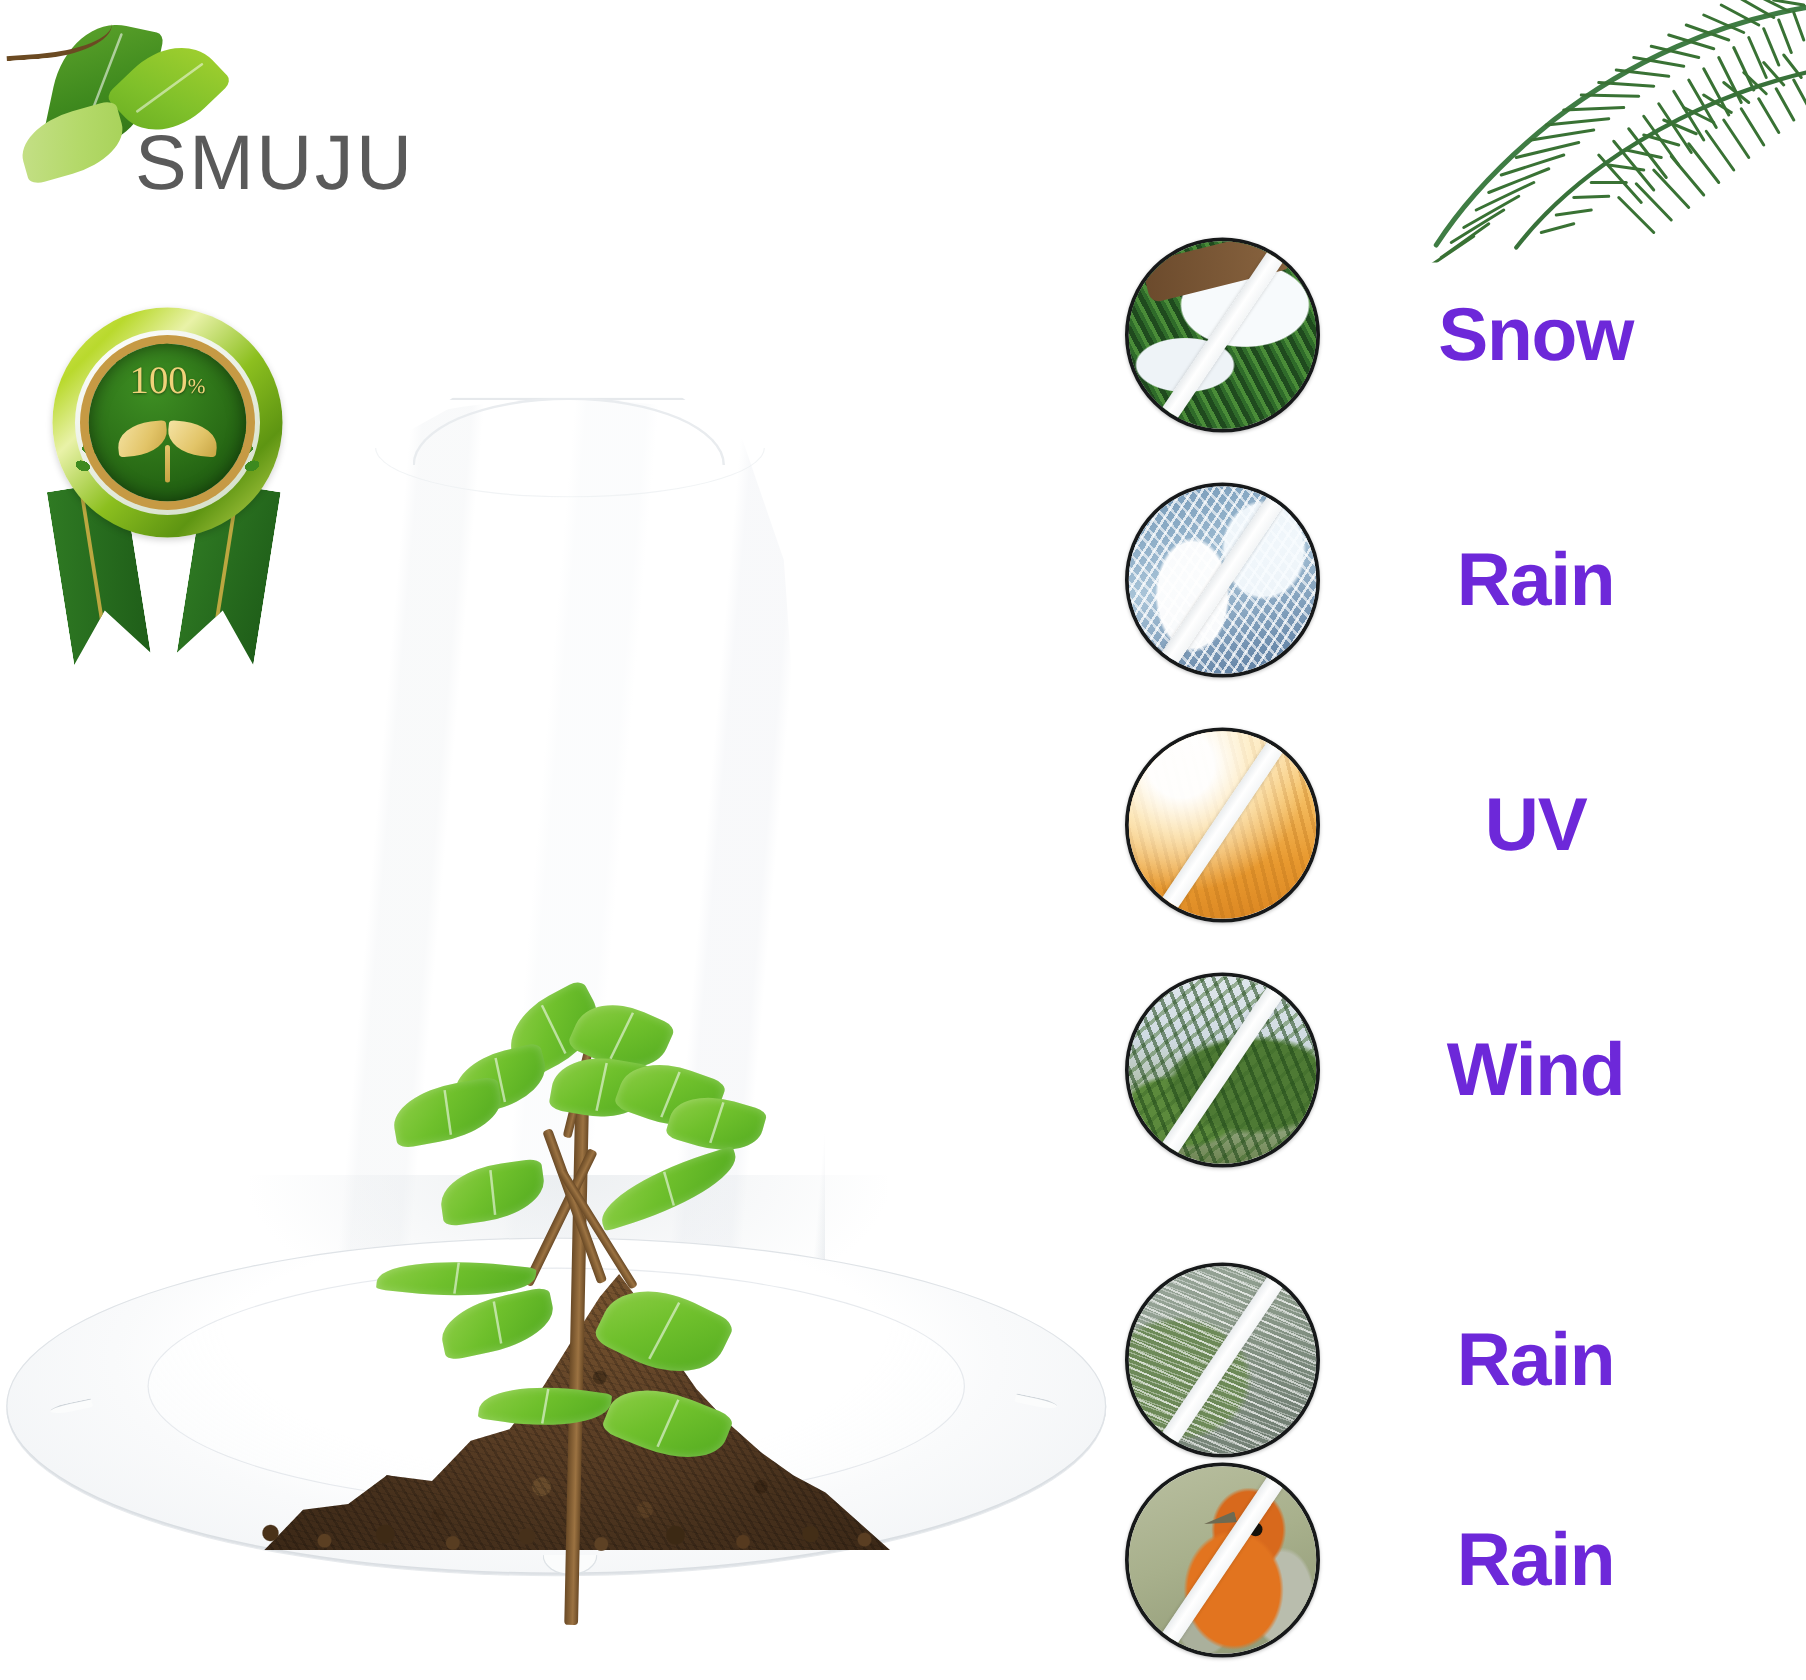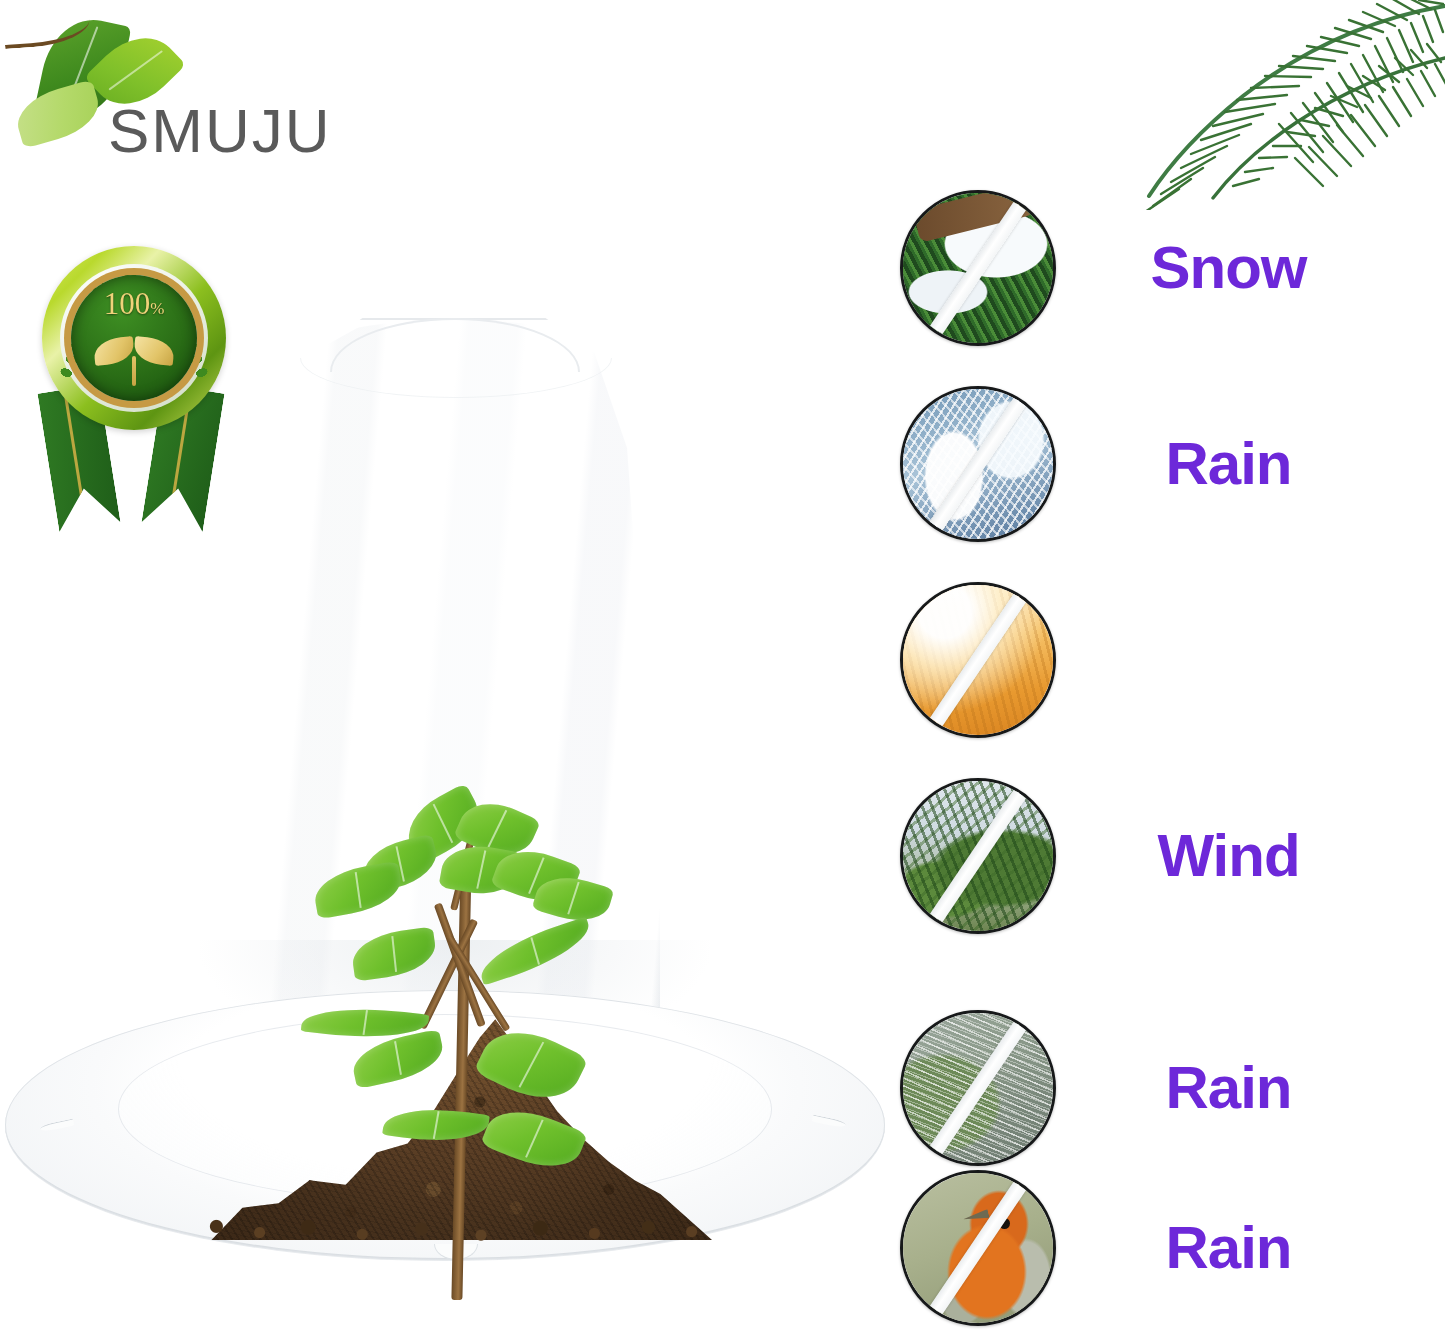--- a/index.html
+++ b/index.html
@@ -512,20 +512,21 @@
       <div class="thumb-slash"></div>
     </div>
     <div class="feature-label">Rain</div>
   </div>
 
   <div class="feature-row" style="top:392px;">
     <div class="feature-thumb">
       <div class="thumb-art art-uv"></div>
       <div class="thumb-slash"></div>
     </div>
+    <div class="feature-label">UV</div>
   </div>
 
   <div class="feature-row" style="top:588px;">
     <div class="feature-thumb">
       <div class="thumb-art art-wind"></div>
       <div class="thumb-slash"></div>
     </div>
     <div class="feature-label">Wind</div>
   </div>
 

